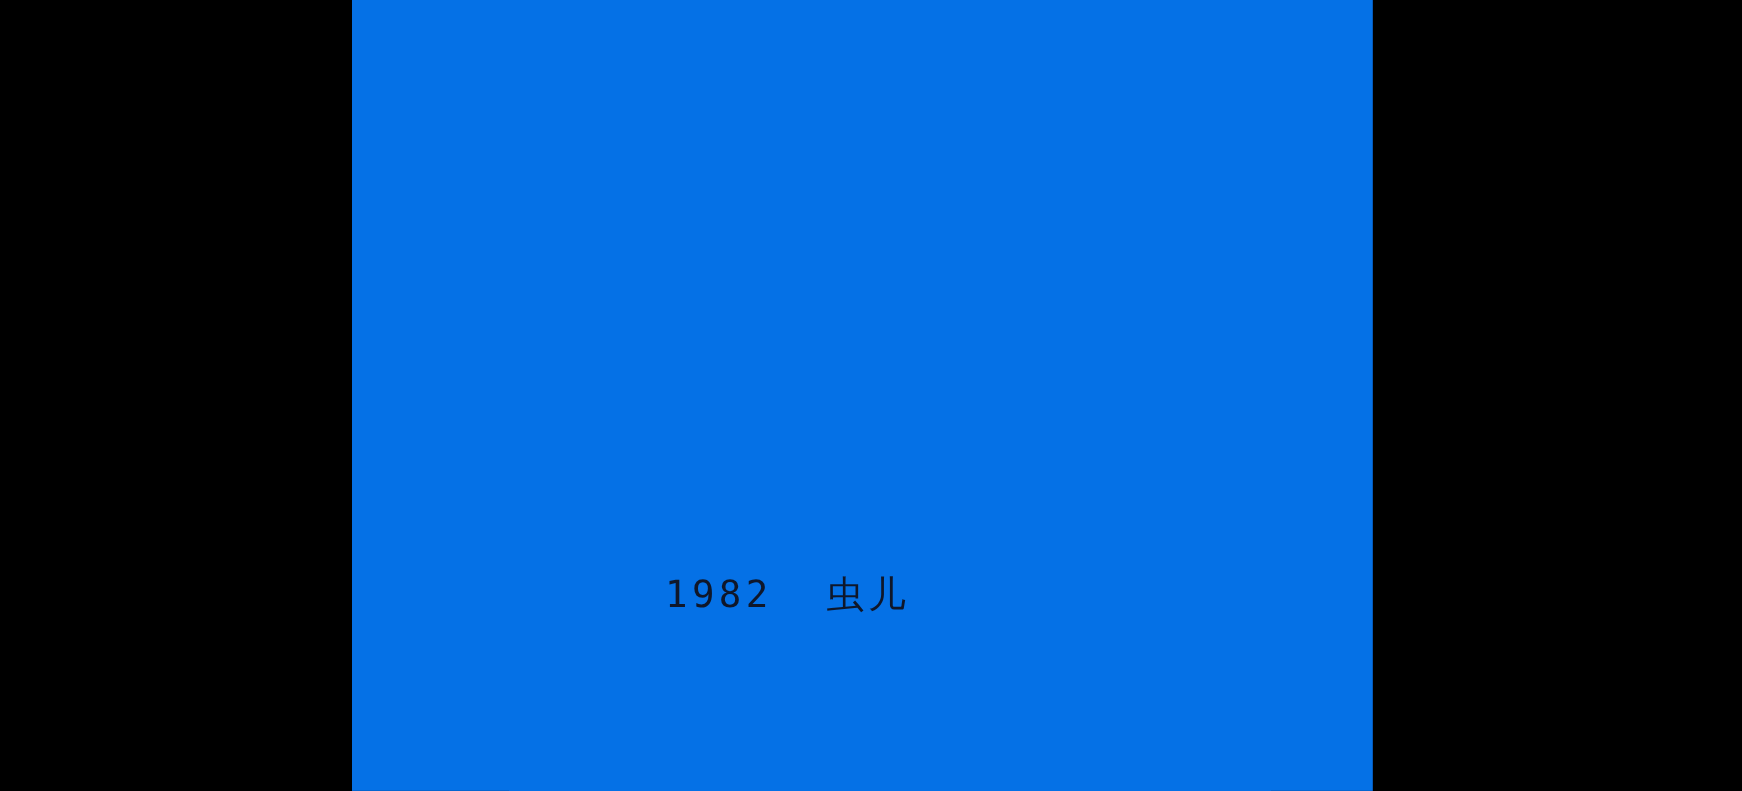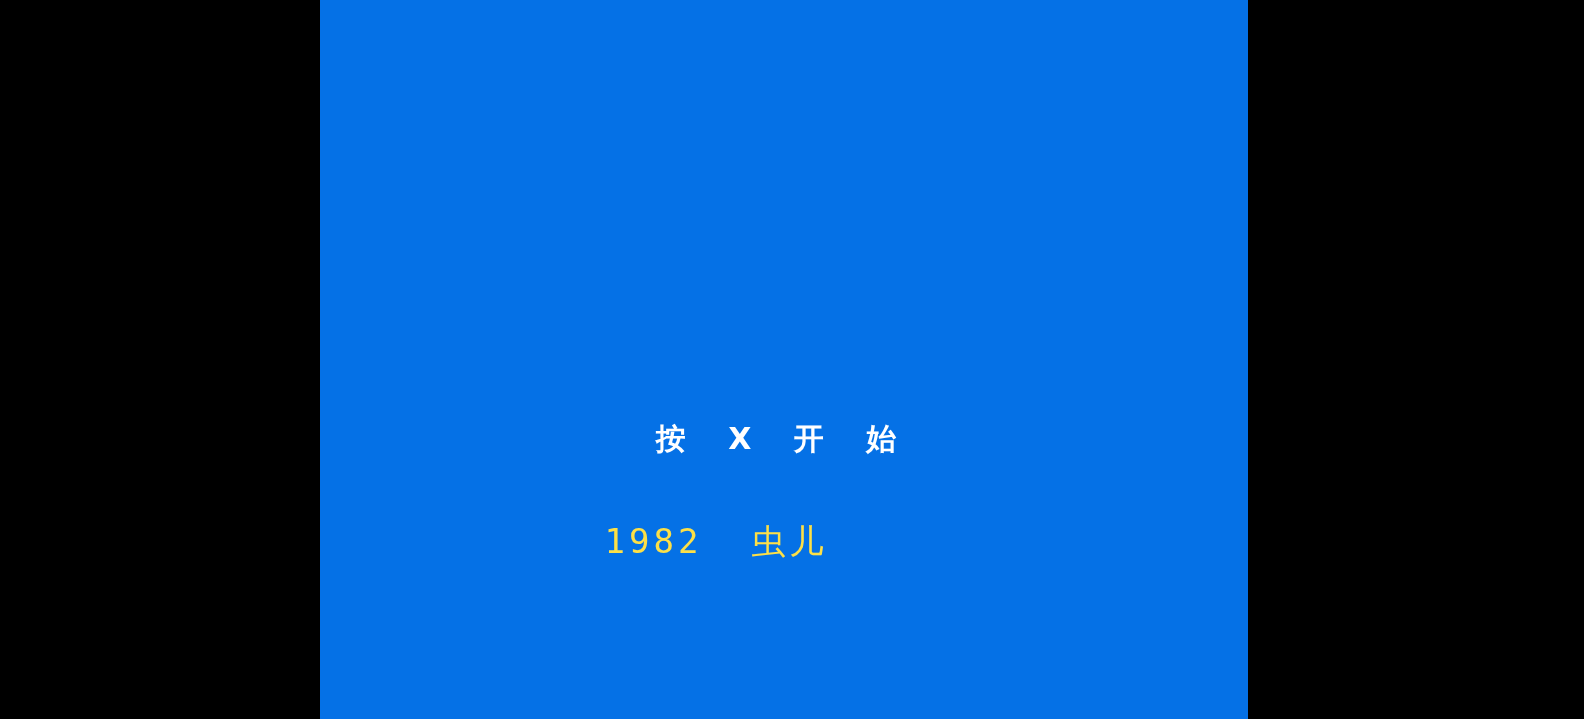--- a/index.html
+++ b/index.html
@@ -92,21 +92,21 @@
   
   .credit-block {
     position: absolute;
     top: 524px;
     left: 0;
     width: 928px;
     text-align: center;
   }
   .credit-line {
     display: inline-block;
-    color: #fde047;
+    color: #0f172a;
     font-family: "DejaVu Sans Mono", monospace;
     font-size: 34px;
     font-weight: 400;
     line-height: 1;
     letter-spacing: 4px;
     white-space: pre;
     transform: translateX(-68px);
   }
 </style>
 </head>
@@ -114,22 +114,19 @@
 
 <div class="screen">
 
   <div class="pillarbox left"></div>
 
   <div class="pillarbox right"></div>
 
   <div class="game-canvas">
 
 
-    <div class="prompt-block">
-      <div class="start-prompt">按 X 开 始</div>
-    </div>
 
     <div class="credit-block">
       <div class="credit-line">1982  虫儿</div>
     </div>
 
   </div>
 </div>
 
 </body></html>

